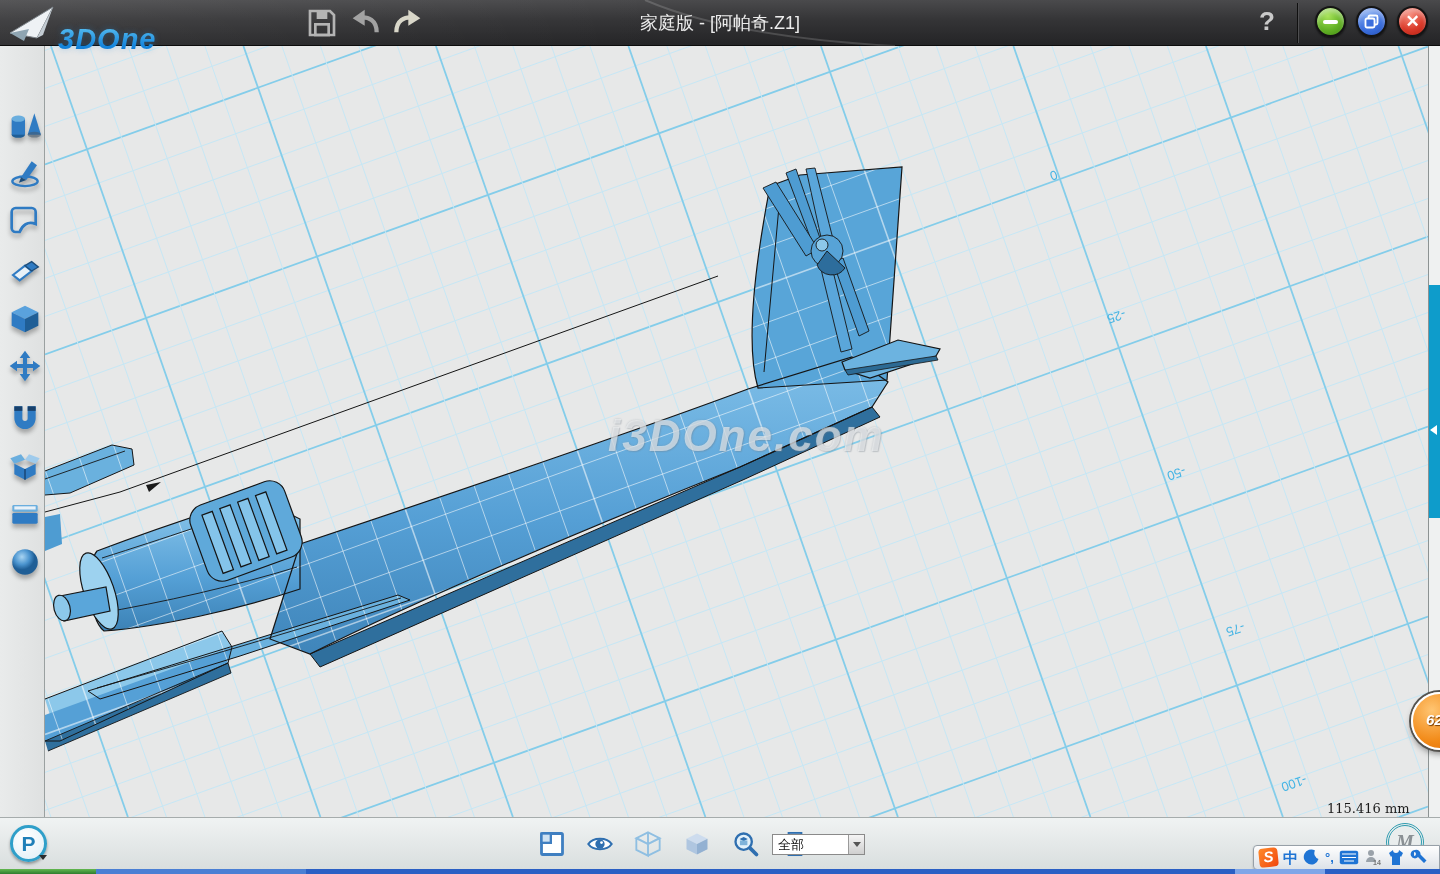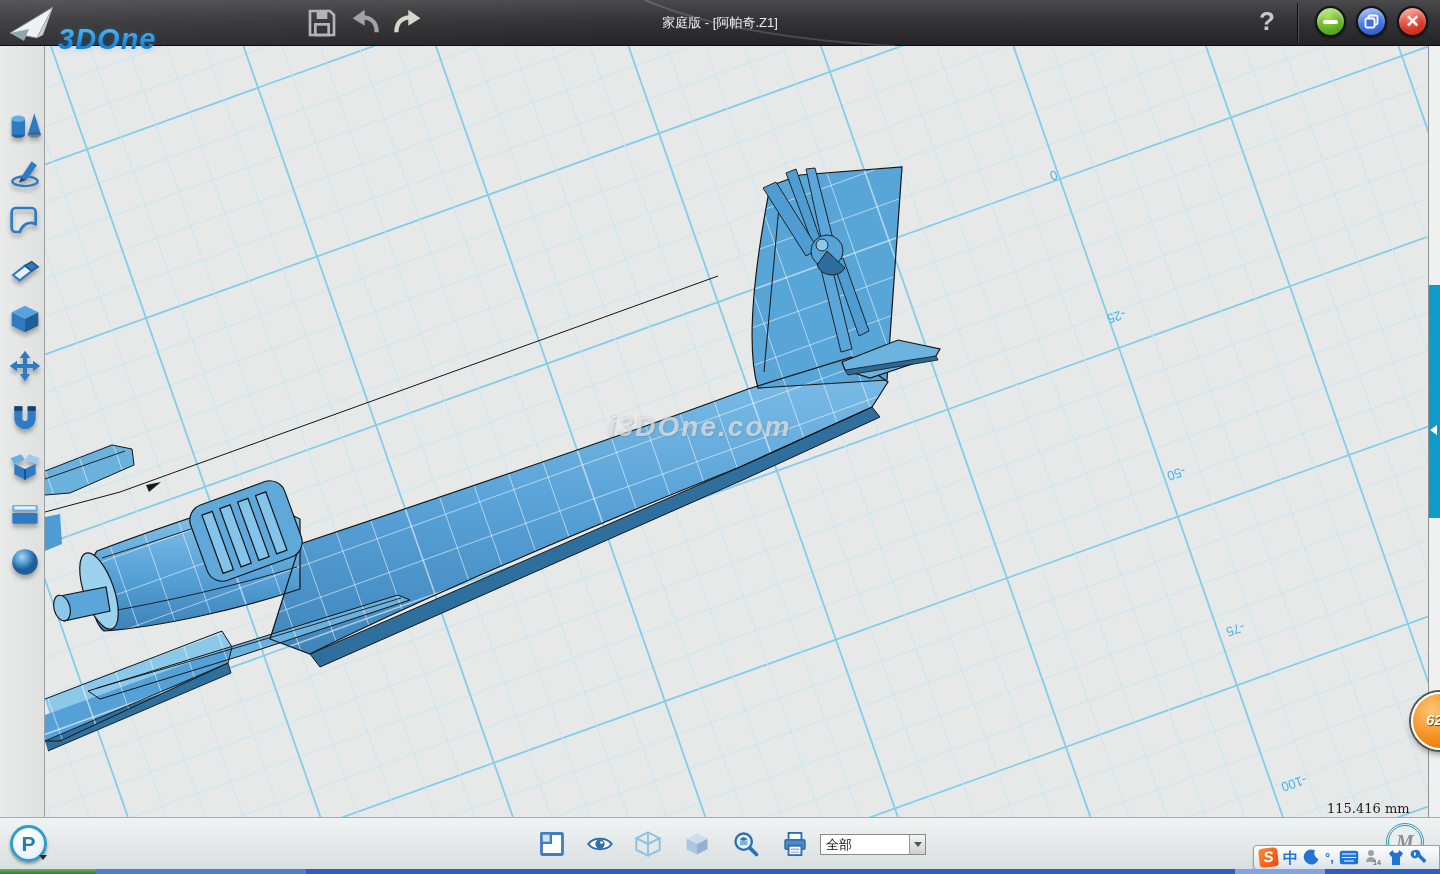--- a/index.html
+++ b/index.html
@@ -14,21 +14,21 @@
   #titlebar .sheen { position:absolute; inset:0;
     background:linear-gradient(to right, rgba(255,255,255,.07), rgba(255,255,255,0) 46%); }
   #logo { position:absolute; left:6px; top:3px; width:180px; height:40px; display:flex; align-items:center; }
   #brand-text { font-size:29px; font-weight:bold; font-style:italic; letter-spacing:1px;
     color:#2aa6e8;
     background:linear-gradient(#6fd2f8, #1285dd 70%, #0a6bc8);
     -webkit-background-clip:text; background-clip:text; -webkit-text-fill-color:transparent;
     text-shadow:0 0 6px rgba(40,140,220,.35);margin-top:32px; }
   .tb-icon { position:absolute; top:7px; width:32px; height:32px; cursor:pointer; }
   #window-title { position:absolute; left:0; right:0; top:0; height:46px; line-height:46px;
-    text-align:center; color:#ececec; font-size:13px; pointer-events:none; }
+    text-align:center; color:#ececec; font-size:18px; pointer-events:none; }
   #help-btn { position:absolute; left:1252px; top:6px; width:30px; height:34px;
     color:#c9c9c9; font-size:26px; font-weight:bold; text-align:center; cursor:pointer; }
   #tb-sep { position:absolute; left:1297px; top:3px; height:40px; width:0;
     border-left:1px solid #101010; border-right:1px solid #4e4e50; }
   .winbtn { position:absolute; top:6px; width:31px; height:31px; border-radius:50%;
     border:2px solid #141414; display:flex; align-items:center; justify-content:center;
     box-shadow:inset 0 4px 4px rgba(255,255,255,.45), 0 1px 2px rgba(0,0,0,.6); cursor:pointer; }
   #btn-min  { left:1315px; background:radial-gradient(circle at 40% 30%, #a8e45a, #64b226 55%, #3f8a12); }
   #btn-max  { left:1356px; background:radial-gradient(circle at 40% 30%, #7fa9f2, #3c6fdd 55%, #2350b8); }
   #btn-close{ left:1397px; background:radial-gradient(circle at 40% 30%, #f88c7c, #da3a2a 55%, #b01f12); }
@@ -38,21 +38,21 @@
   
   #sidebar { position:absolute; left:0; top:46px; width:45px; height:771px;
     background:linear-gradient(to right,#e9ebeb,#dfe1e1); border-right:1px solid #9aa0a0; z-index:20; }
   .side-icon { position:absolute; left:9px; width:32px; height:32px; cursor:pointer;
     filter:drop-shadow(0 4px 2px rgba(0,0,0,.28)); }
 
   
   #canvas { position:absolute; left:45px; top:46px; width:1383px; height:771px;
     background:#e7e8e8; overflow:hidden; }
   #canvas-svg { position:absolute; left:0; top:0; }
-  #watermark { position:absolute; left:563px; top:365px; font-size:28px; font-weight:bold;
+  #watermark { position:absolute; left:563px; top:365px; font-size:44px; font-weight:bold;
     font-style:italic; letter-spacing:2px; color:rgba(255,255,255,.55);
     text-shadow:0 0 2px rgba(125,138,148,.45), 1px 1px 1px rgba(110,120,130,.25);
     pointer-events:none; }
   .grid-label { position:absolute; color:#45b4e4; font-size:13px; transform:rotate(162deg);
     pointer-events:none; }
   #ruler-label { position:absolute; left:1282px; top:748px; font-family:"DejaVu Serif", serif;
     font-size:13px; color:#1c1c1c; pointer-events:none;margin-top:7px; }
 
   
   #right-strip { position:absolute; left:1428px; top:46px; width:12px; height:771px;
@@ -73,21 +73,21 @@
   #bottombar { position:absolute; left:0; top:817px; width:1440px; height:52px;
     background:linear-gradient(#f0f3f3,#d9dede); border-top:1px solid #a6acac; z-index:20; }
   #p-logo { position:absolute; left:10px; top:7px; width:37px; height:37px; border-radius:50%;
     border:3px solid #2f9fc9; background:radial-gradient(circle at 40% 30%, #ffffff, #dfeef6);
     color:#1f7fb8; font-size:21px; font-weight:bold; text-align:center; line-height:32px;
     box-shadow:0 2px 3px rgba(0,0,0,.35); cursor:pointer; }
   #p-caret { position:absolute; left:39px; top:37px; width:0; height:0;
     border-left:4px solid transparent; border-right:4px solid transparent;
     border-top:5px solid #2b2b2b; cursor:pointer; }
   .bot-icon { position:absolute; top:12px; width:28px; height:28px; cursor:pointer; }
-  #view-filter { position:absolute; left:820px; top:16px; width:106px; height:21px;
+  #view-filter { position:absolute; left:772px; top:16px; width:93px; height:21px;
     background:#fff; border:1px solid #8a8a8a; display:flex; cursor:pointer; }
   #view-filter .val { flex:1; font-size:13px; line-height:19px; padding-left:5px; color:#111; }
   #view-filter .btn { width:16px; border-left:1px solid #9a9a9a;
     background:linear-gradient(#f5f5f5,#cfcfcf); display:flex; align-items:center; justify-content:center; }
   #view-filter .btn i { width:0; height:0; border-left:4px solid transparent;
     border-right:4px solid transparent; border-top:5px solid #555; }
 
   
   #m-logo { position:absolute; left:1386px; top:823px; width:38px; height:38px; border-radius:50%;
     border:3px double #2f9cb0; background:#e9eded; color:#8a9094;

